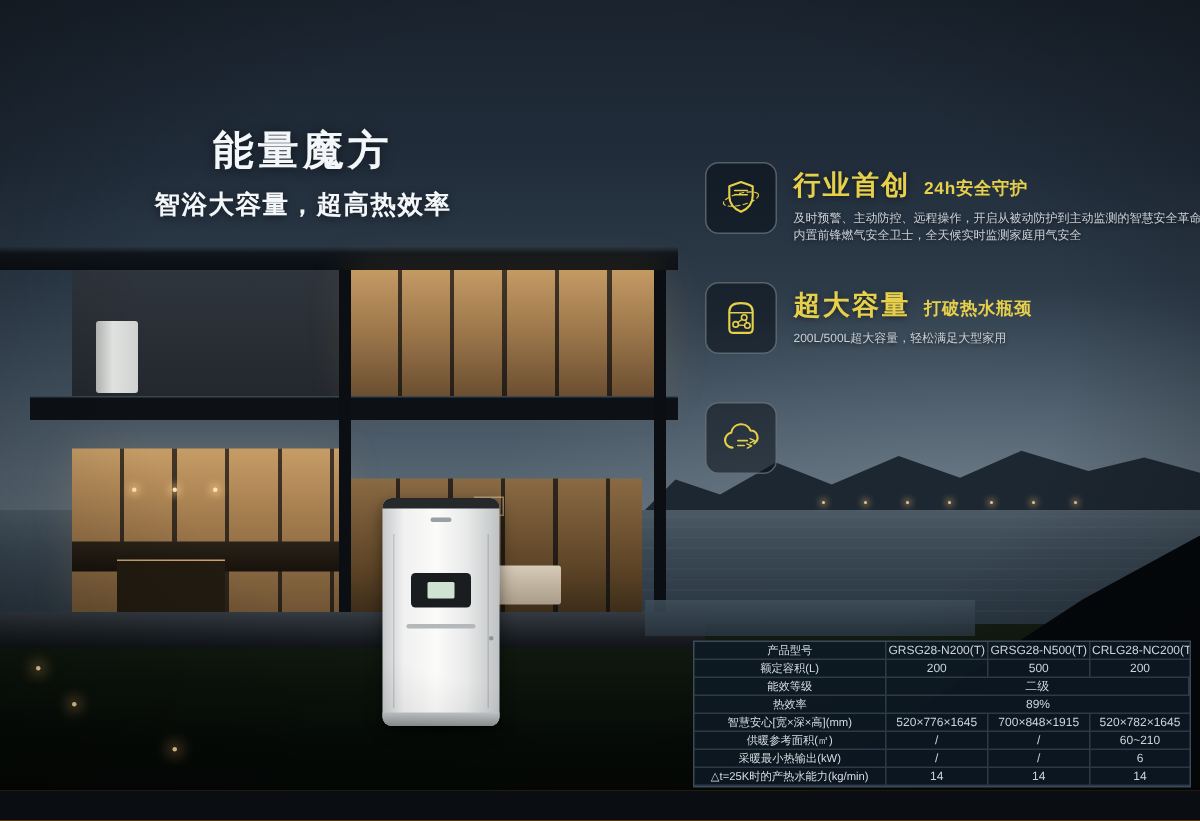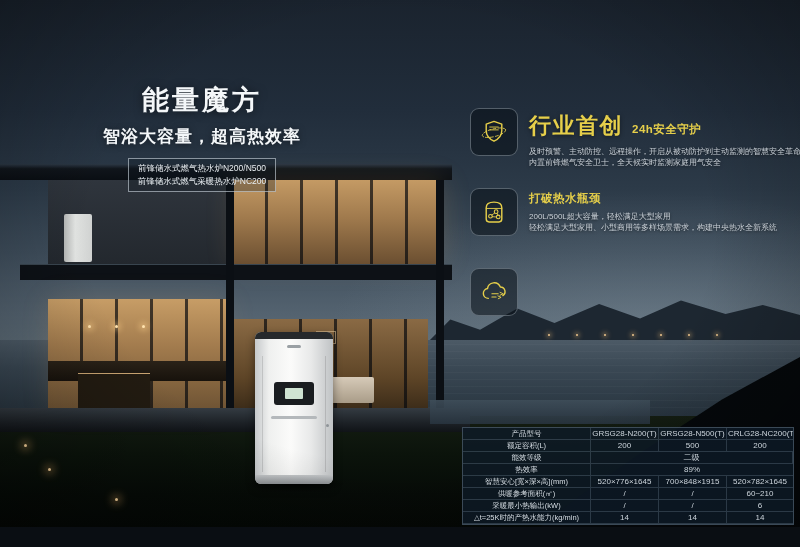--- a/index.html
+++ b/index.html
@@ -95,21 +95,21 @@
        background:rgba(12,22,32,.3);font-size:8.5px;line-height:1.55;color:#e9eef2;white-space:nowrap;}
 
   
   .features{position:absolute;left:470px;top:108px;width:330px;z-index:5;}
   .feature{position:absolute;left:0;display:flex;gap:11px;}
   .f1{top:0;} .f2{top:80px;} .f3{top:160px;}
   .fe-icon{width:46px;height:46px;flex:0 0 46px;border:1px solid rgba(150,162,172,.5);border-radius:9px;
        background:rgba(8,14,22,.55);display:flex;align-items:center;justify-content:center;}
   .fe-body{padding-top:3px;}
   .fe-head{display:flex;align-items:baseline;gap:9px;}
-  .fe-title{font-size:22px;font-weight:bold;color:#e6cf4a;letter-spacing:1.5px;
+  .fe-title{font-size:18px;font-weight:bold;color:#e6cf4a;letter-spacing:1.5px;
        text-shadow:0 1px 4px rgba(0,0,0,.5);}
   .fe-tag{font-size:11.5px;font-weight:bold;color:#e6cf4a;letter-spacing:.5px;}
   .fe-desc{margin-top:5px;font-size:8px;line-height:11px;color:#cad1d8;white-space:nowrap;
        text-shadow:0 1px 3px rgba(0,0,0,.6);}
 
   
   .spec-table{position:absolute;left:462px;top:427px;display:grid;z-index:5;
        grid-template-columns:128px 68px 68px 66px;
        background:rgba(14,27,40,.78);border:1px solid rgba(130,150,170,.4);
        color:#ccd4db;font-size:8px;}
@@ -188,24 +188,20 @@
     <div class="product-label-row"></div>
     <div class="product-seam-l"></div>
     <div class="product-seam-r"></div>
     <div class="product-button"></div>
     <div class="product-base"></div>
   </div>
 
   <div class="headline">
     <h1>能量魔方</h1>
     <div class="sub">智浴大容量，超高热效率</div>
-    <div class="model-box">
-      <div>前锋储水式燃气热水炉N200/N500</div>
-      <div>前锋储水式燃气采暖热水炉NC200</div>
-    </div>
   </div>
 
   <div class="features">
 
     <div class="feature f1">
       <div class="fe-icon">
         <svg width="34" height="34" viewBox="0 0 48 48" fill="none" stroke="#e6cf4a" stroke-width="2" stroke-linecap="round" stroke-linejoin="round">
           <path d="M24 9l11 4v9c0 8-5.5 12.5-11 15-5.5-2.5-11-7-11-15v-9z"></path>
           <path d="M18 17h12M18 21h12" stroke-width="1.3"></path>
           <ellipse cx="24" cy="25" rx="17" ry="5.5" transform="rotate(-14 24 25)" stroke-width="1.1" stroke-dasharray="4 3"></ellipse>
@@ -229,25 +225,25 @@
           <path d="M13 18c0-5 4-8 11-8s11 3 11 8v16c0 3-2 4-4 4H17c-2 0-4-1-4-4z"></path>
           <path d="M13 19h22" stroke-width="1.3"></path>
           <circle cx="19" cy="30" r="2.6" stroke-width="1.5"></circle>
           <circle cx="27" cy="23.5" r="2.6" stroke-width="1.5"></circle>
           <circle cx="30" cy="31" r="2.6" stroke-width="1.5"></circle>
           <path d="M21 28.3l4-3M28.3 26l1.2 2.6M21.6 30.6l5.8.4" stroke-width="1.2"></path>
         </svg>
       </div>
       <div class="fe-body">
         <div class="fe-head">
+          <span class="fe-title">超大容量</span>
           <span class="fe-tag">打破热水瓶颈</span>
         </div>
         <div class="fe-desc">
           <div>200L/500L超大容量，轻松满足大型家用</div>
-          <div>轻松满足大型家用、小型商用等多样场景需求，构建中央热水全新系统</div>
         </div>
       </div>
     </div>
 
     <div class="feature f3">
       <div class="fe-icon">
         <svg width="34" height="34" viewBox="0 0 48 48" fill="none" stroke="#e6cf4a" stroke-width="2" stroke-linecap="round" stroke-linejoin="round">
           <path d="M16 33a7 7 0 0 1-1.2-13.9A9.5 9.5 0 0 1 33 17a6.5 6.5 0 0 1 3.5 12"></path>
           <path d="M21 26.5h9M21 31h6" stroke-width="1.5"></path>
           <path d="M32.5 24.5l4.5 2-4.5 2M29.5 29.5l4.5 2-4 2" stroke-width="1.3"></path>

